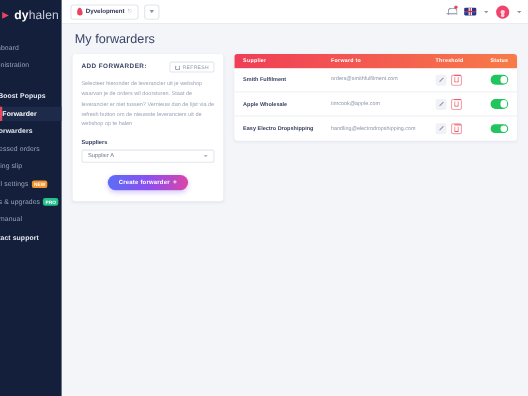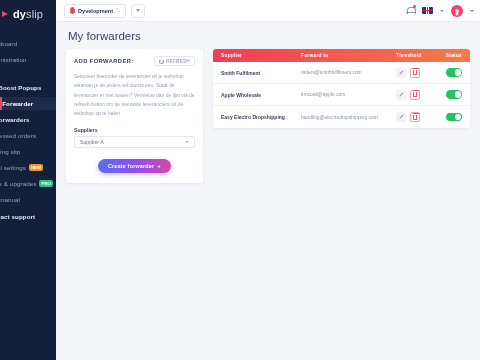--- a/index.html
+++ b/index.html
@@ -238,21 +238,21 @@
 </style>
 </head>
 <body>
 
 <div class="app">
 
   <nav class="sidebar">
     <div class="sb-logo">
       <span class="sb-logo-mark"></span>
       <span class="sb-logo-text">
-        <span class="b">dy</span><span class="l">slip</span>
+        <span class="b">dy</span><span class="l">halen</span>
       </span>
     </div>
 
     <div class="sb-nav">
       <div class="sb-item">
         <span class="lbl">Dashboard</span>
       </div>
       <div class="sb-item">
         <span class="lbl">Administration</span>
       </div>

